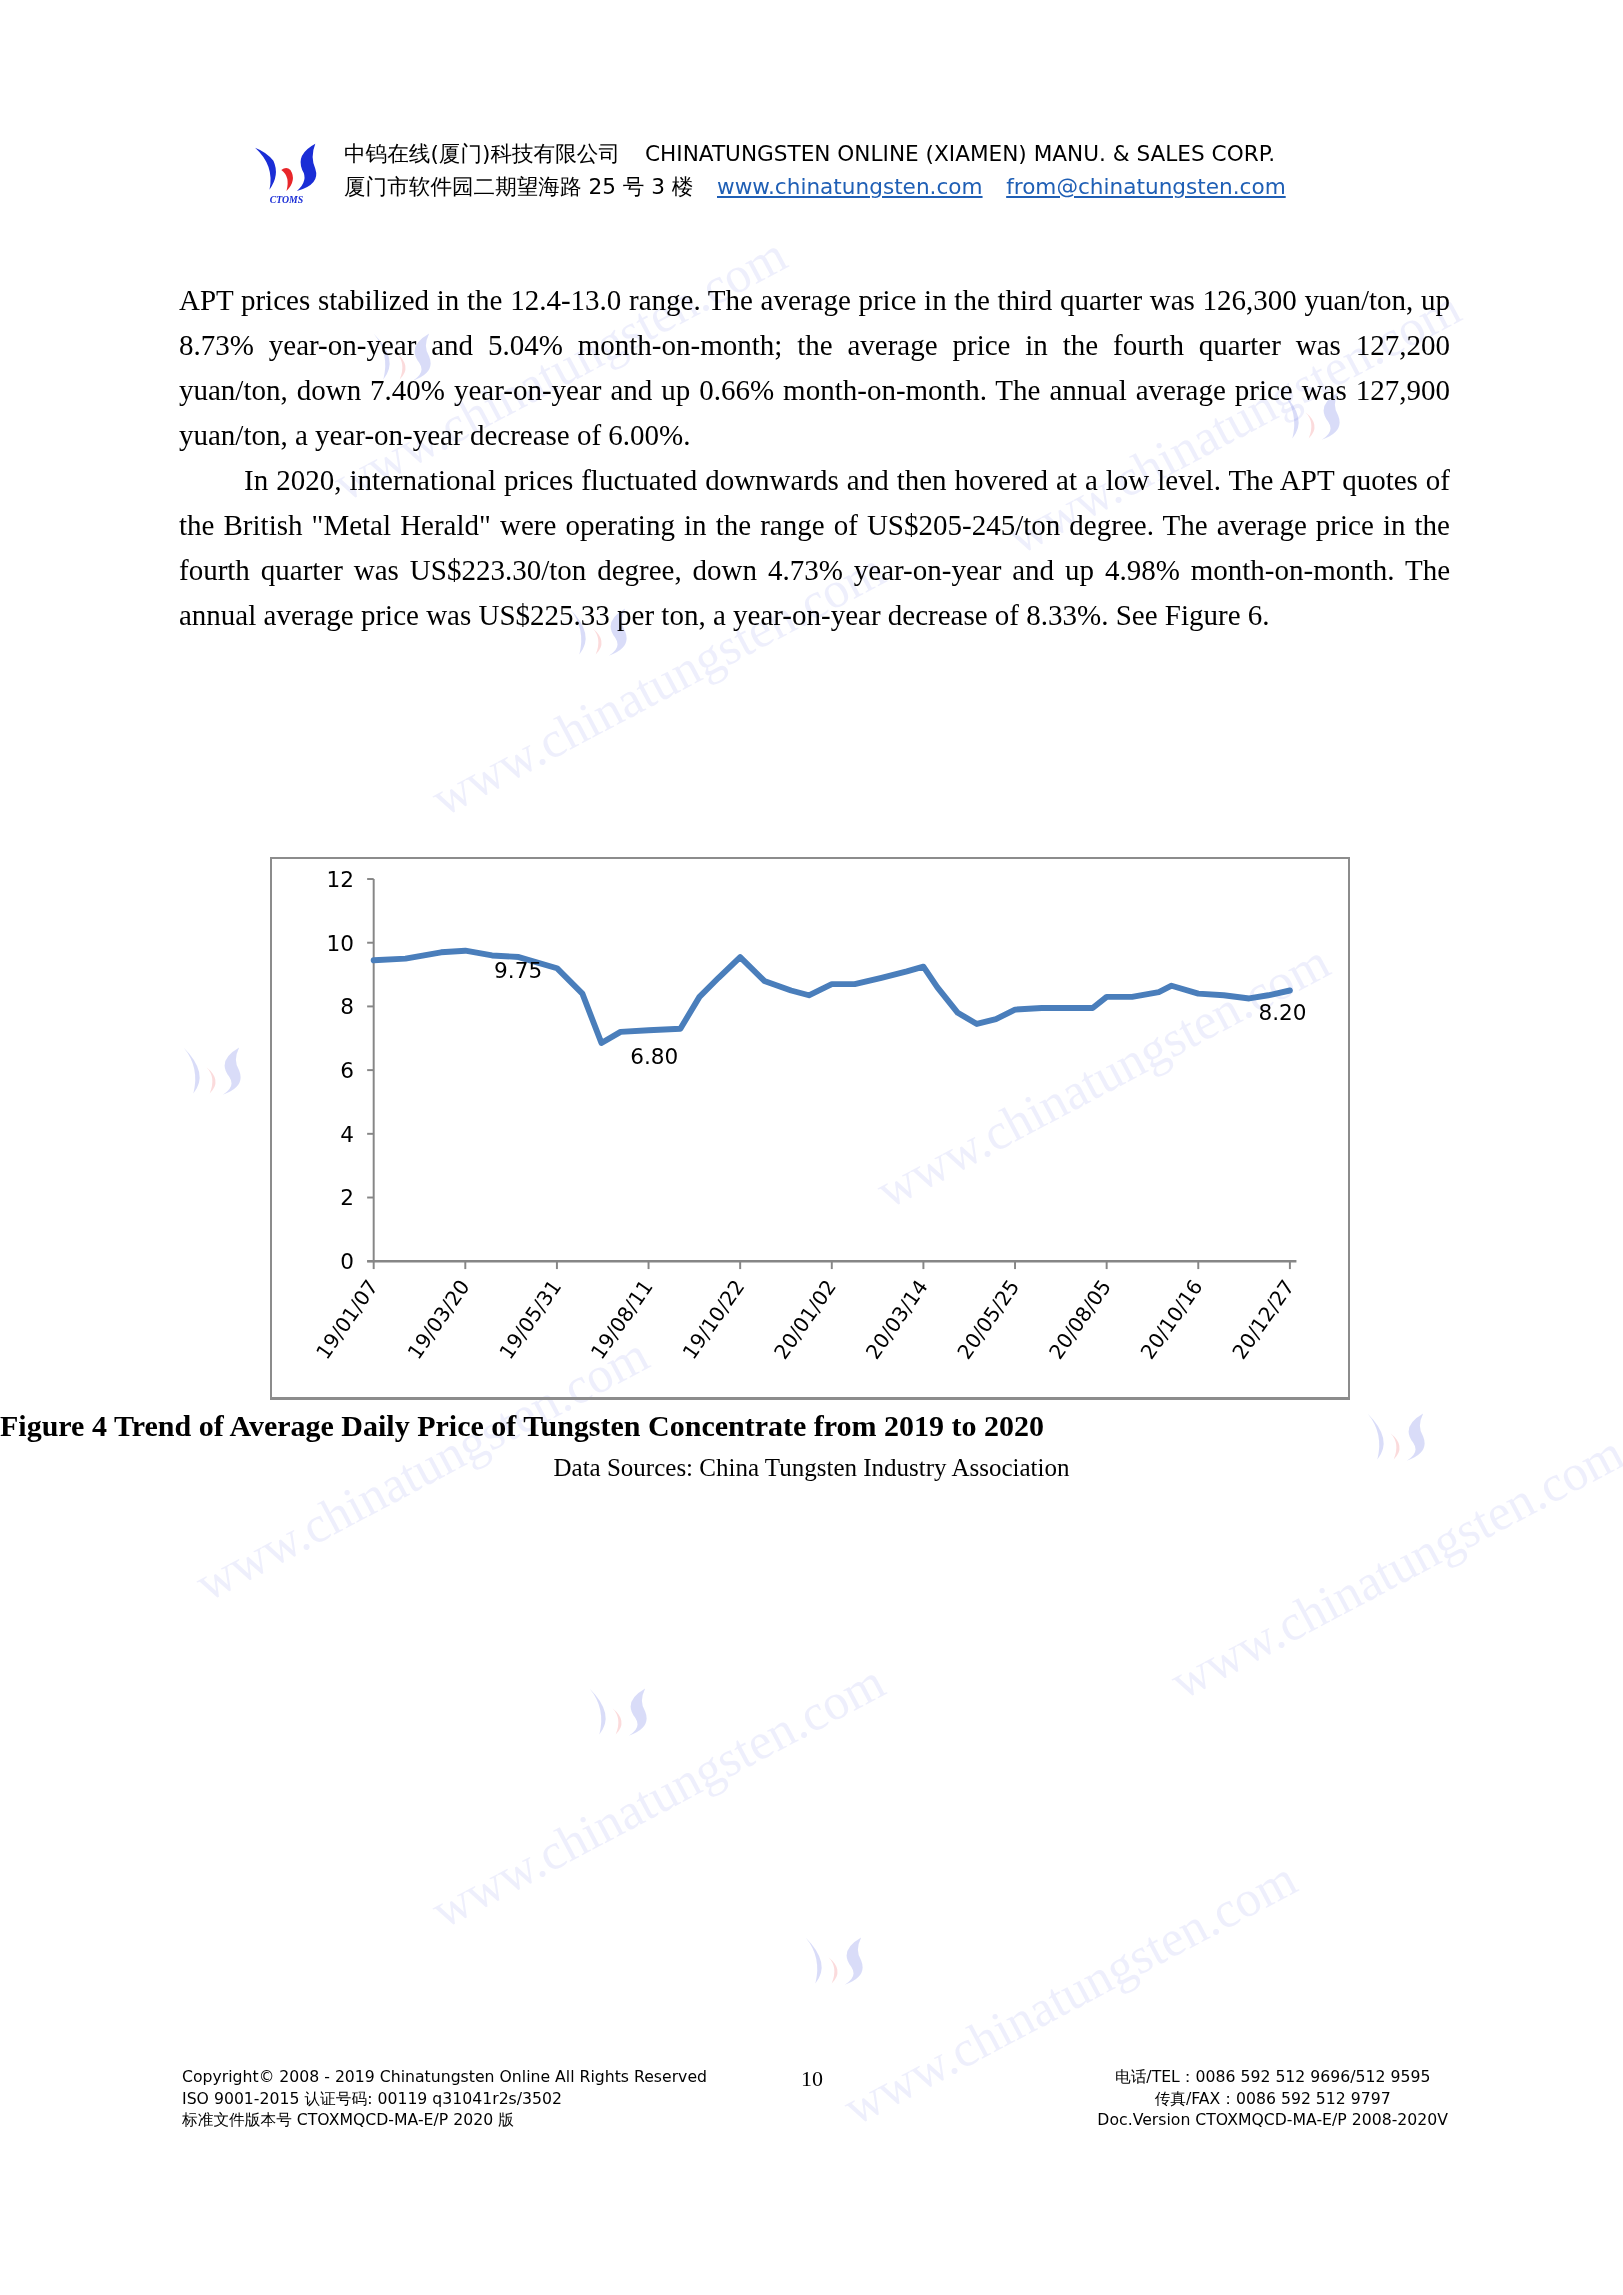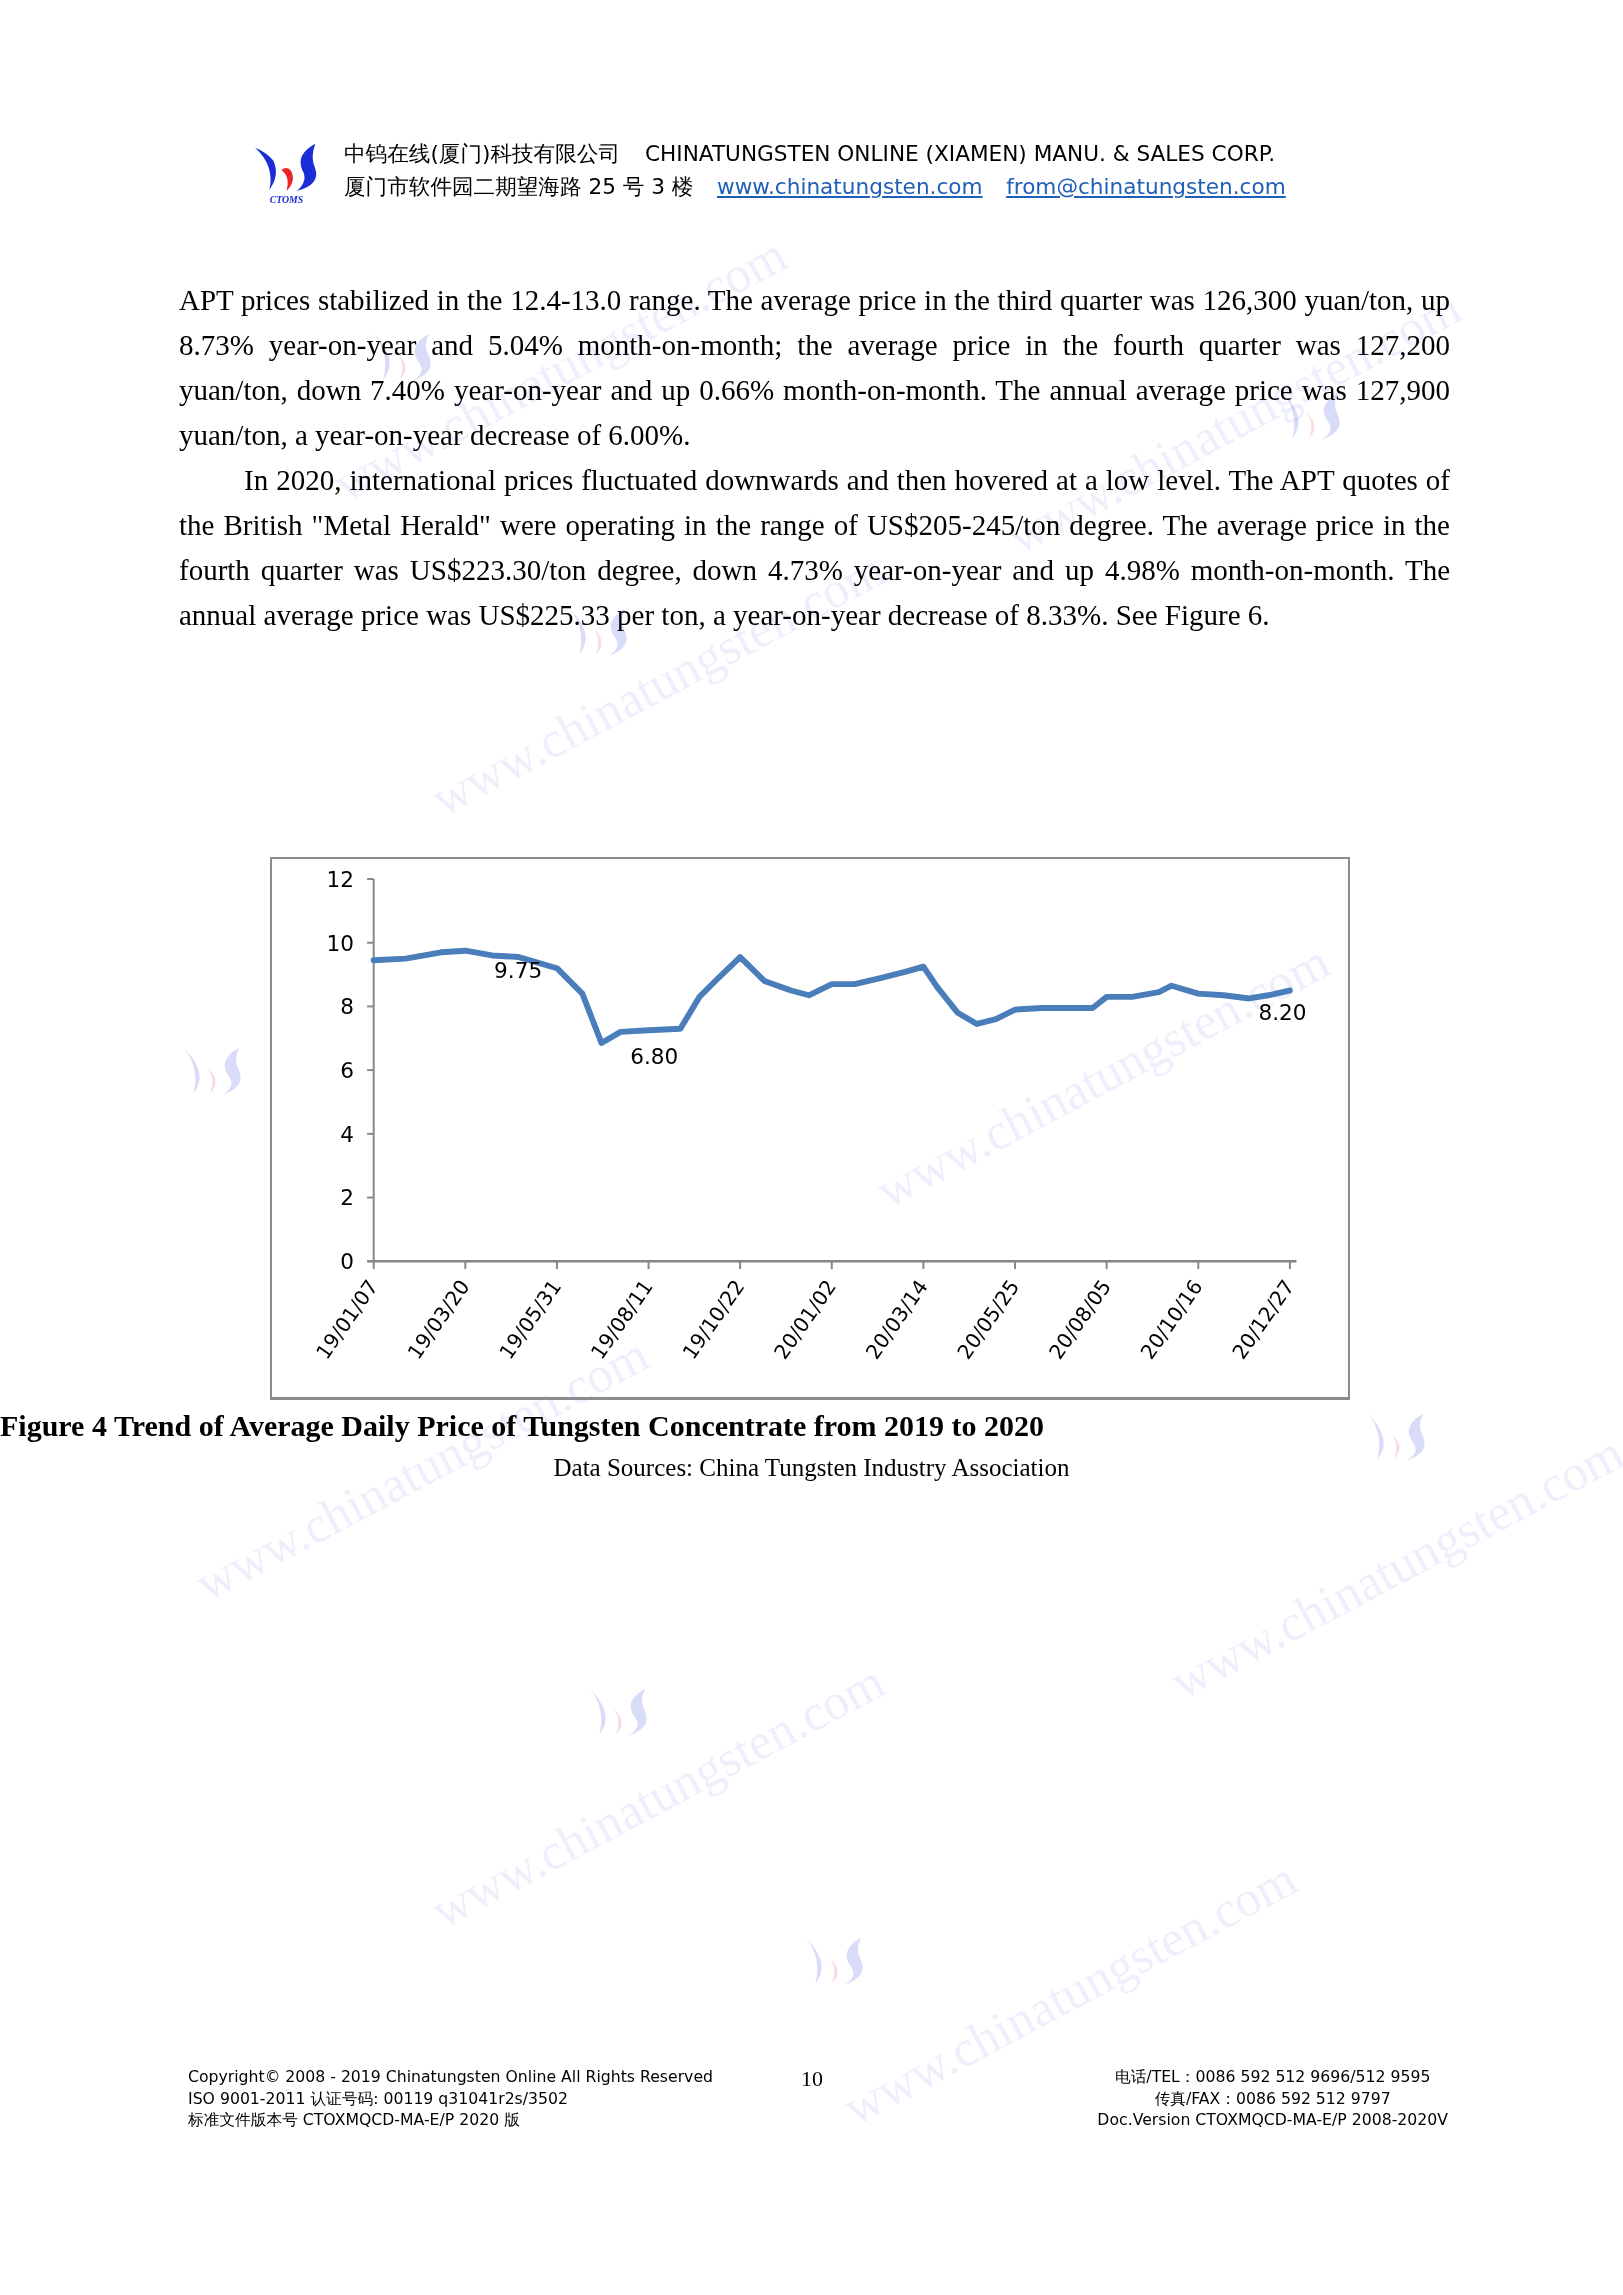--- a/index.html
+++ b/index.html
@@ -12,21 +12,21 @@
   .h-line2 { position:absolute; left:97px; top:41px; font-family:"DejaVu Sans", sans-serif; font-size:21.6px; white-space:nowrap; }
   .h-line1 .en { margin-left:25px; }
   .h-line2 a { color:#1f5fb5; text-decoration:underline; margin-left:23.6px; }
   .body-text { position:absolute; left:179px; width:1271px; font-size:29px; line-height:45px; text-align:justify; }
   .body-text p { margin:0; }
   .indent { text-indent:65px; }
   .chart-frame { position:absolute; left:270px; top:857px; width:1080px; height:543px; border:2px solid #8c8c8c; border-bottom-width:3.9px; box-sizing:border-box; background:transparent; }
   svg.chart { position:absolute; left:0; top:0; }
   .caption { position:absolute; left:0; width:1623px; top:1409px; font-size:30px; font-weight:bold; }
   .source { position:absolute; left:0; width:1623px; text-align:center; top:1454px; font-size:25px; }
-  .footer-left { position:absolute; left:188px; top:2066px; font-family:"DejaVu Sans", sans-serif; font-size:15.7px; line-height:21.6px; }
+  .footer-left { position:absolute; left:182px; top:2066px; font-family:"DejaVu Sans", sans-serif; font-size:15.7px; line-height:21.6px; }
   .footer-center { position:absolute; left:801px; top:2066px; font-size:22px; }
   .footer-right { position:absolute; right:175px; top:2066px; font-family:"DejaVu Sans", sans-serif; font-size:15.7px; line-height:21.6px; text-align:center; }
 </style>
 </head>
 <body>
 
 <div class="watermark" style="left:308px; top:340px;">www.chinatungsten.com</div>
 <div class="watermark" style="left:982px; top:393px;">www.chinatungsten.com</div>
 <div class="watermark" style="left:406px; top:655px;">www.chinatungsten.com</div>
 <div class="watermark" style="left:851px; top:1047px;">www.chinatungsten.com</div>
@@ -137,21 +137,21 @@
     <text x="755" y="1494" font-family="DejaVu Sans, sans-serif" font-size="33" fill="#000" text-anchor="start">9.75</text>
     <text x="963" y="1626" font-family="DejaVu Sans, sans-serif" font-size="33" fill="#000" text-anchor="start">6.80</text>
     <text x="1923" y="1558" font-family="DejaVu Sans, sans-serif" font-size="33" fill="#000" text-anchor="start">8.20</text>
   </svg>
 
 <div class="caption">Figure 4 Trend of Average Daily Price of Tungsten Concentrate from 2019 to 2020</div>
 <div class="source">Data Sources: China Tungsten Industry Association</div>
 
 <div class="footer-left">
   <div>Copyright© 2008 - 2019 Chinatungsten Online All Rights Reserved</div>
-  <div>ISO 9001-2011 认证号码: 00119 q31041r2s/3502</div>
+  <div>ISO 9001-2015 认证号码: 00119 q31041r2s/3502</div>
   <div>标准文件版本号 CTOXMQCD-MA-E/P 2020 版</div>
 </div>
 <div class="footer-center">10</div>
 <div class="footer-right">
   <div>电话/TEL：0086 592 512 9696/512 9595</div>
   <div>传真/FAX：0086 592 512 9797</div>
   <div>Doc.Version CTOXMQCD-MA-E/P 2008-2020V</div>
 </div>
 
 

